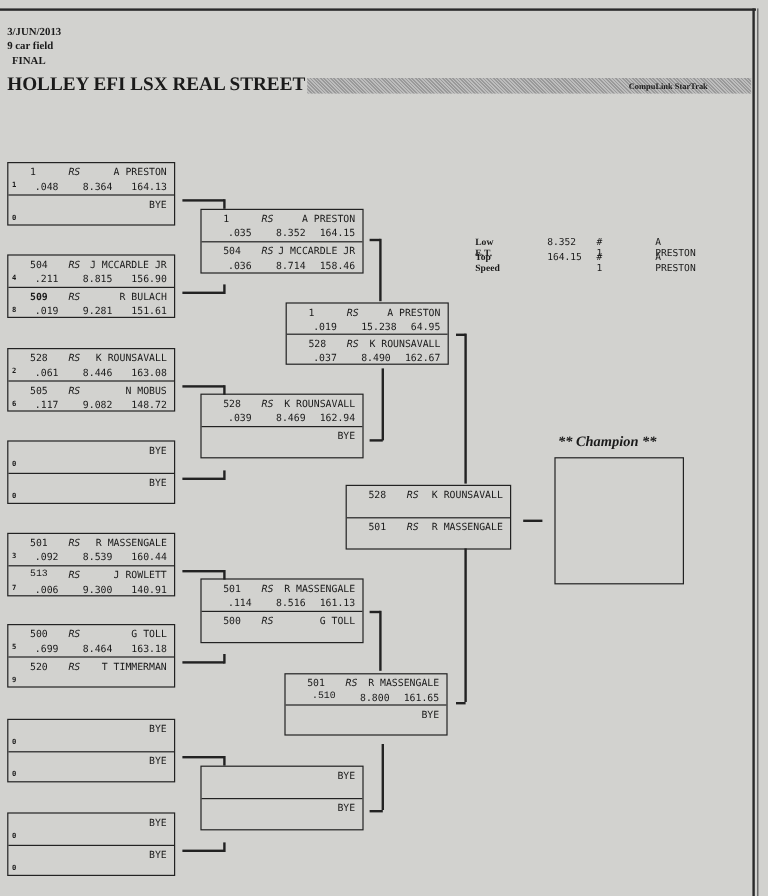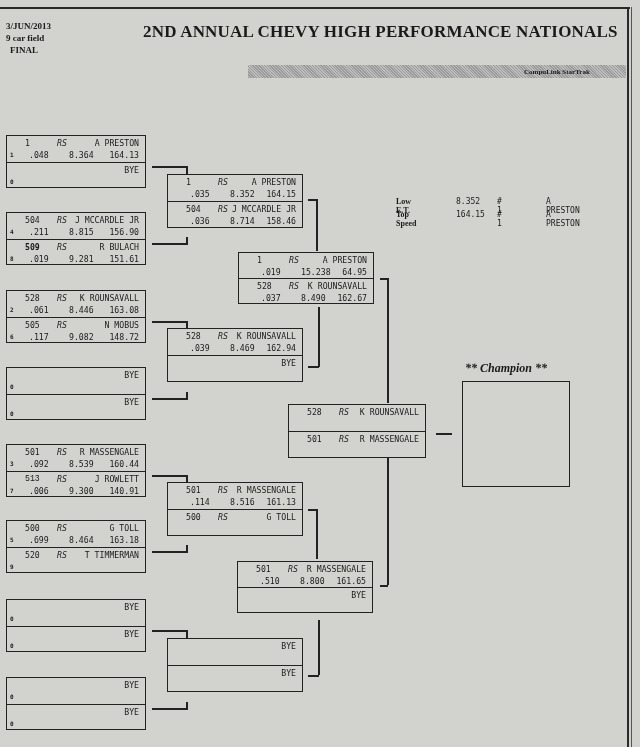--- a/index.html
+++ b/index.html
@@ -62,22 +62,22 @@
 <div class="page">
   <div class="frame-top"></div>
   <div class="frame-right"></div>
   <div class="frame-right2"></div>
 
   <div class="meta">
     <div>3/JUN/2013</div>
     <div>9 car field</div>
     <div>FINAL</div>
   </div>
-  <div class="title">2ND ANNUAL CHEVY HIGH PERFORMANCE NATIONALS</div>
   <div class="event-bar"></div>
+  <div class="event">HOLLEY EFI LSX REAL STREET</div>
   <div class="software">CompuLink StarTrak</div>
 
   <div id="bracket">
       <div class="box" style="left: 6px; top: 135px; width: 140px; height: 53px;">
         <div class="slot top">
           <div class="l1">
             <span class="num" style="left: 18px;">1</span>
             <span class="cls" style="left: 50px;">RS</span>
             <span class="name">A PRESTON</span>
           </div>
@@ -453,21 +453,21 @@
         </div>
       </div>
       <div class="box" style="left: 237px; top: 561px; width: 136px; height: 52px;">
         <div class="slot top">
           <div class="l1">
             <span class="num" style="left: 18px;">501</span>
             <span class="cls" style="left: 50px;">RS</span>
             <span class="name">R MASSENGALE</span>
           </div>
           <div class="l2">
-            <span class="rt" style="left: 22px;">.510</span>
+            <span class="rt" style="left: 22px; font-family: Liberation Mono, monospace;">.510</span>
             <span class="et" style="left: 62px;">8.800</span>
             <span class="mph">161.65</span>
           </div>
         </div>
         <div class="slot bottom">
           <div class="l1">
             <span class="num" style="left: 18px;"></span>
             <span class="cls" style="left: 50px;"></span>
             <span class="name">BYE</span>
           </div>

